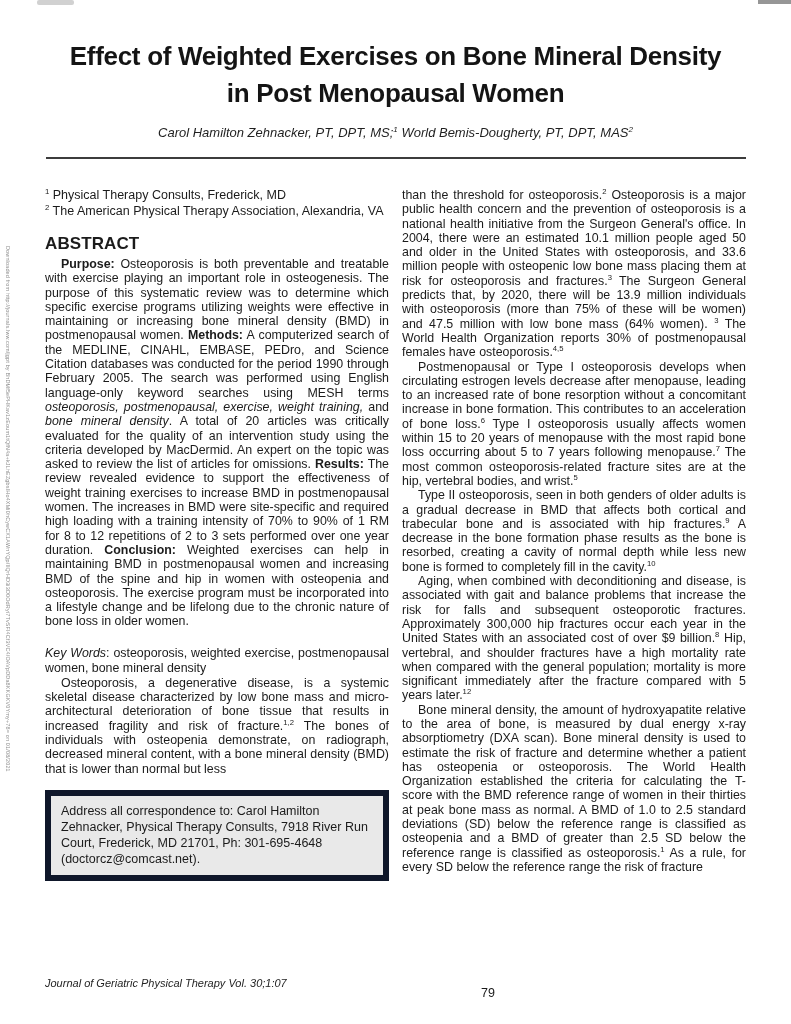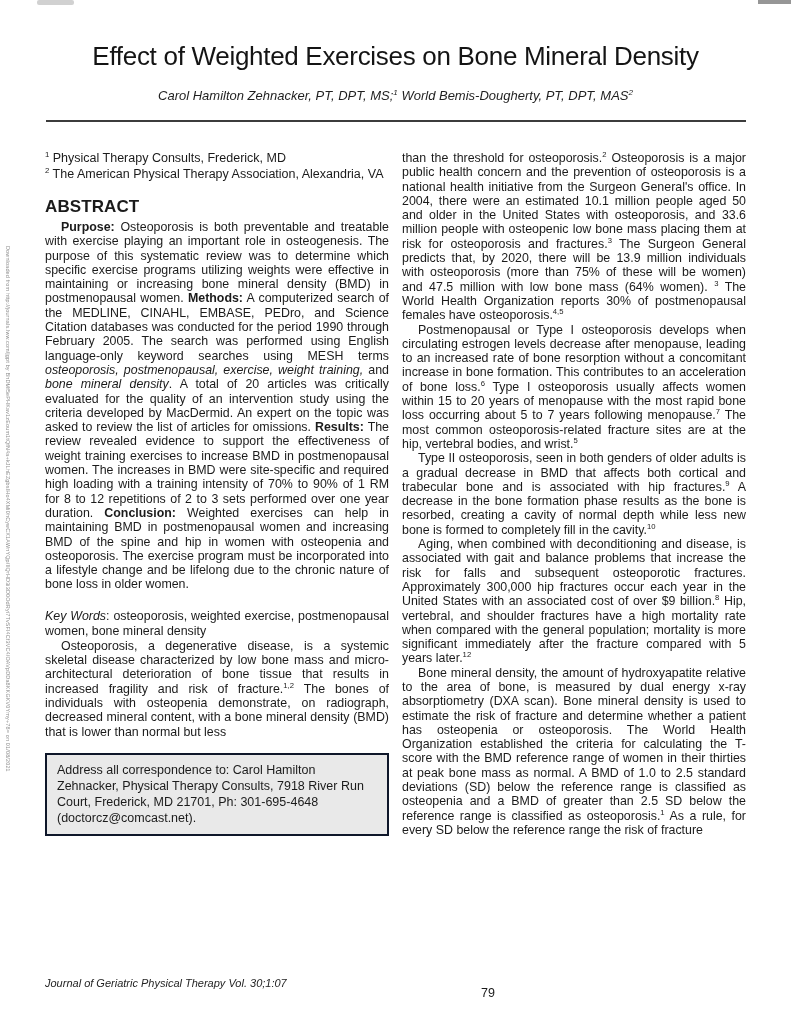--- a/index.html
+++ b/index.html
@@ -22,21 +22,21 @@
     position:absolute;left:5px;top:246px;
     writing-mode:vertical-rl;
     font-size:5.4px;letter-spacing:.2px;
     color:#8f8f8f;white-space:nowrap;
   }
 
   
   .title{
     margin:38px 30px 0 30px;
     text-align:center;
-    font-weight:normal;
+    font-weight:bold;
     font-size:26px;line-height:37px;
     letter-spacing:-0.3px;
     color:#141414;
   }
   .authors{
     margin-top:13px;
     text-align:center;
     font-style:italic;
     font-size:13px;
     color:#1f1f1f;
@@ -53,21 +53,21 @@
   .i{font-style:italic;}
   sup{font-size:.62em;line-height:0;vertical-align:super;}
 
   .affil{font-size:12.5px;line-height:15.5px;margin:0;}
   .h-sec{font-weight:bold;font-size:17px;margin:15px 0 3px 0;letter-spacing:.1px;}
   .keywords{margin-top:17px;font-size:12.4px;line-height:15px;text-align:justify;}
   .intro-gap{margin-top:15px;}
 
   .corr-box{
     margin-top:14px;
-    border:2px solid #0f172a;
+    border:6px solid #0f172a;
     background:#e9e9e9;
     padding:7px 10px 8px 10px;
     font-size:12.5px;line-height:16px;
     color:#1b1b1b;
   }
 
   .right-col p{margin:0;}
   .right-col p + p{margin-top:0;}
   .right-col p:first-child{text-indent:0;}
   .right-col p:not(:first-child){text-indent:16px;}
@@ -87,20 +87,21 @@
 
 <div class="page">
 
   <div class="mark-left"></div>
   <div class="mark-right"></div>
 
   <div class="watermark">Downloaded from http://journals.lww.com/jgpt by BhDMf5ePHKav1zEoum1tQfN4a+kJLhEZgbsIHo4XMi0hCywCX1AWnYQp/IlQrHD3i3D0OdRyi7TvSFl4Cf3VC4/OAVpDDa8KKGKV0Ymy+78= on 01/08/2021</div>
 
   <div class="title">
     <div>Effect of Weighted Exercises on Bone Mineral Density</div>
+    <div>in Post Menopausal Women</div>
   </div>
 
   <div class="authors"><span>Carol Hamilton Zehnacker, PT, DPT, MS;</span><sup>1</sup><span> World Bemis-Dougherty, PT, DPT, MAS</span><sup>2</sup></div>
 
   <div class="rule"></div>
 
   <div class="cols">
 
     <div class="col">
       <div>

